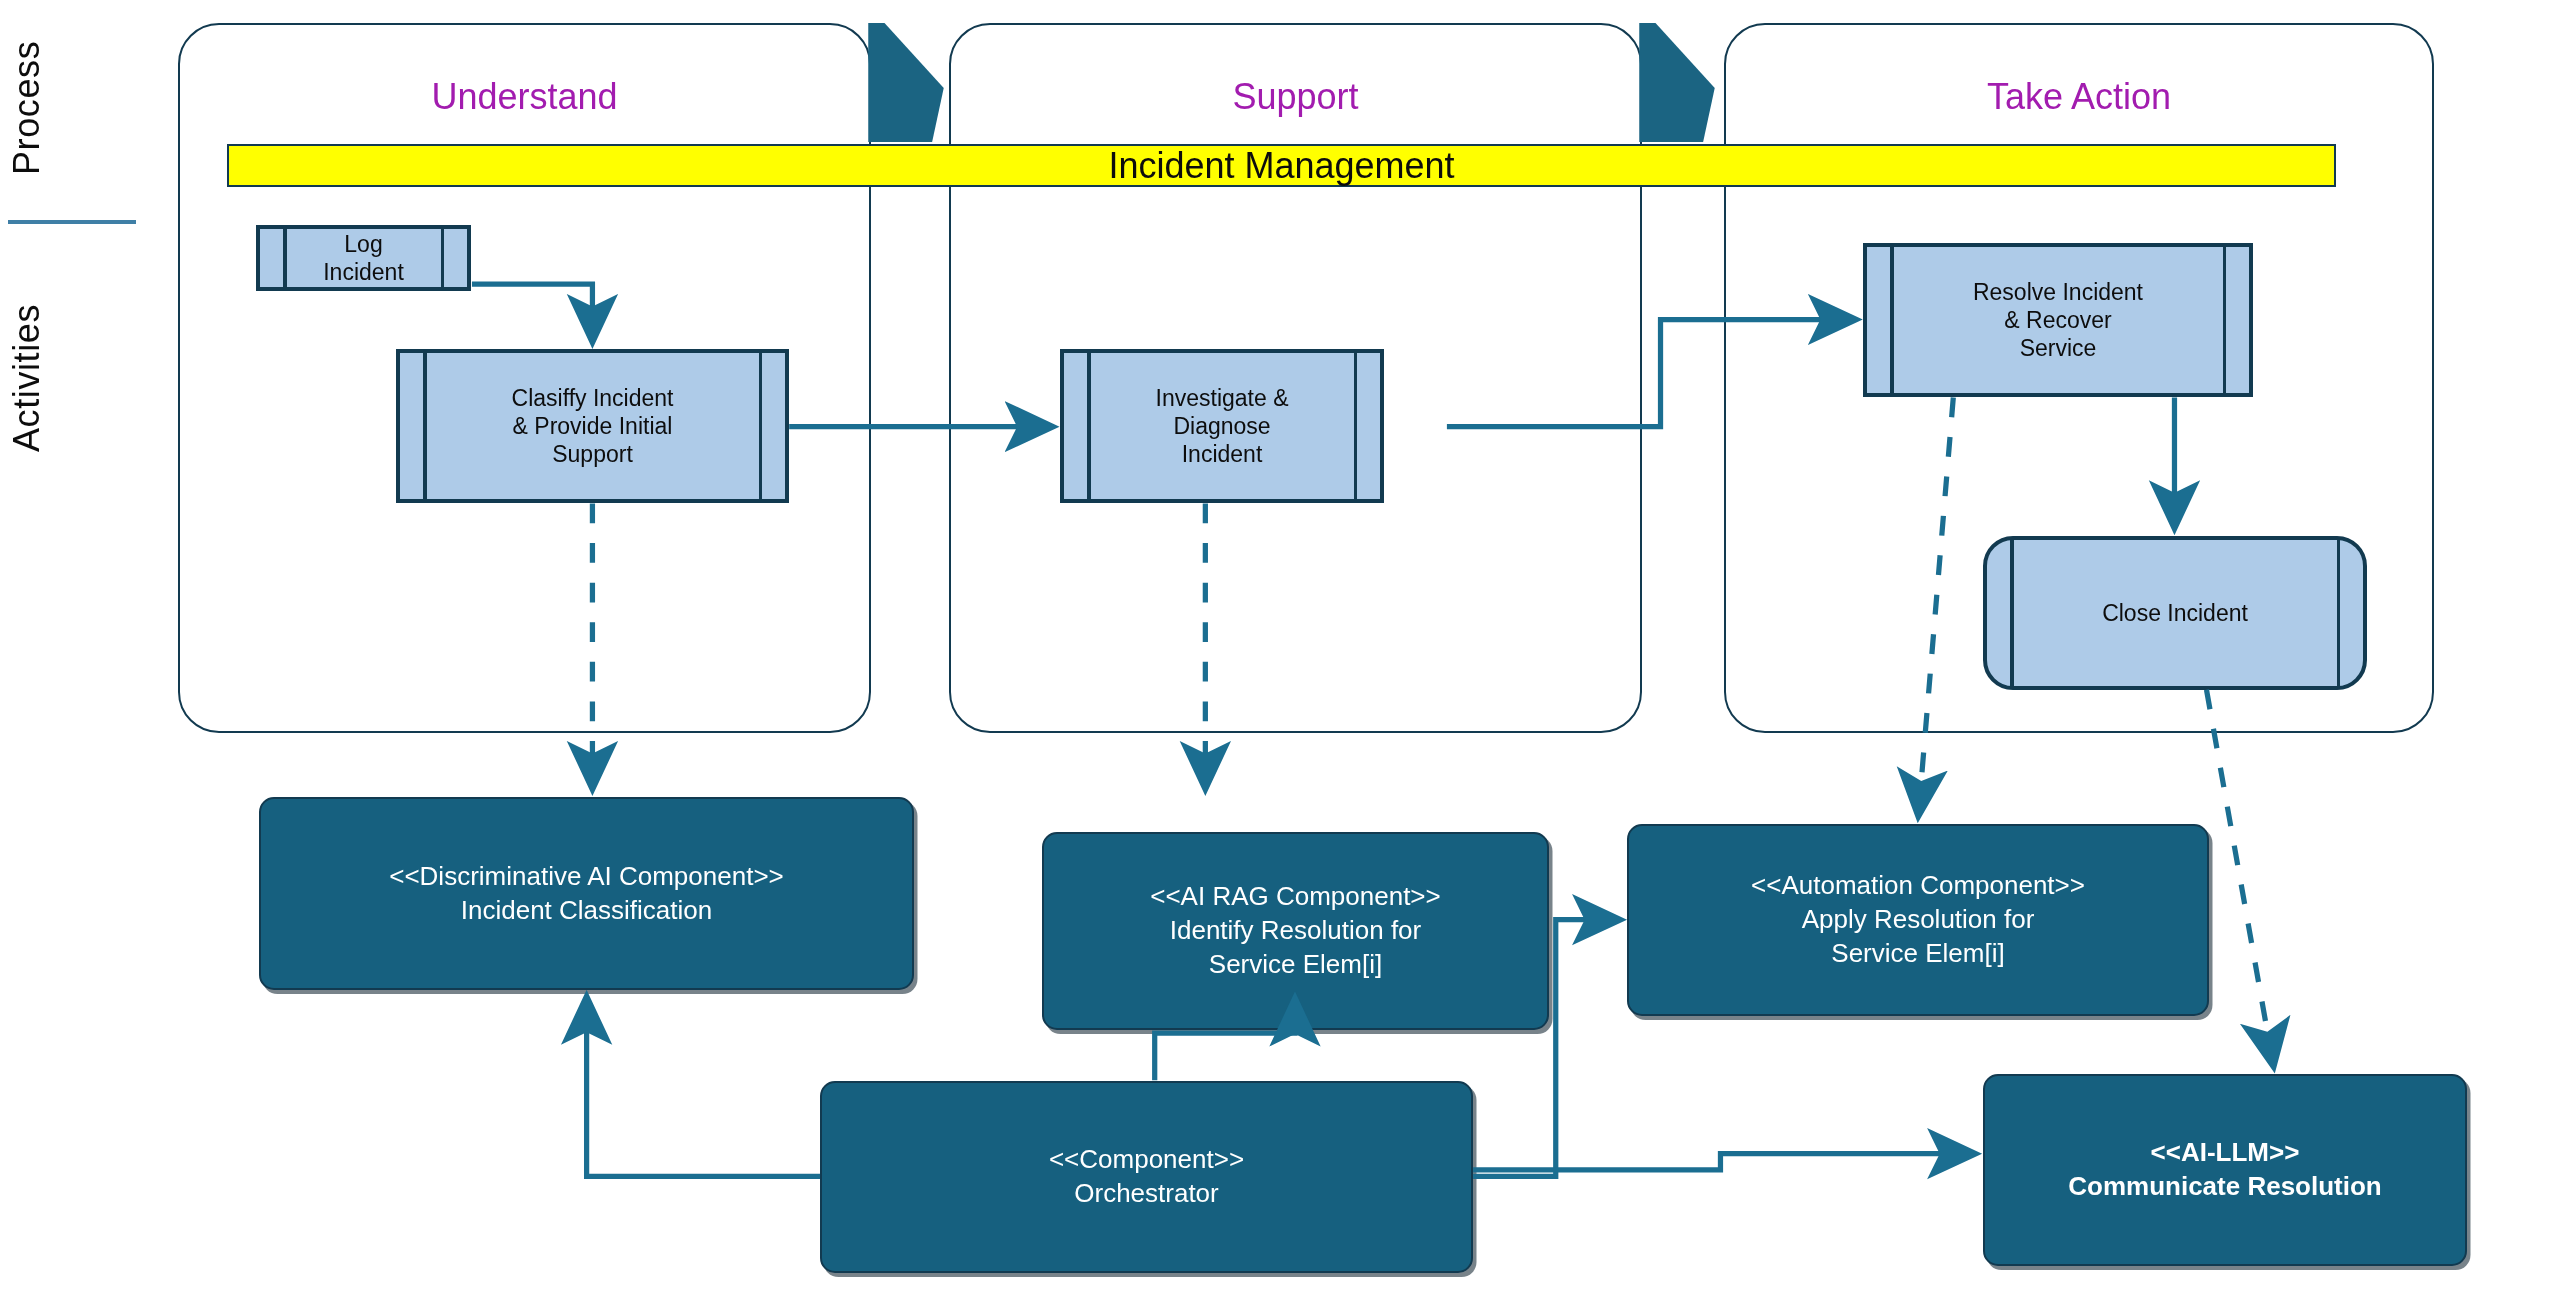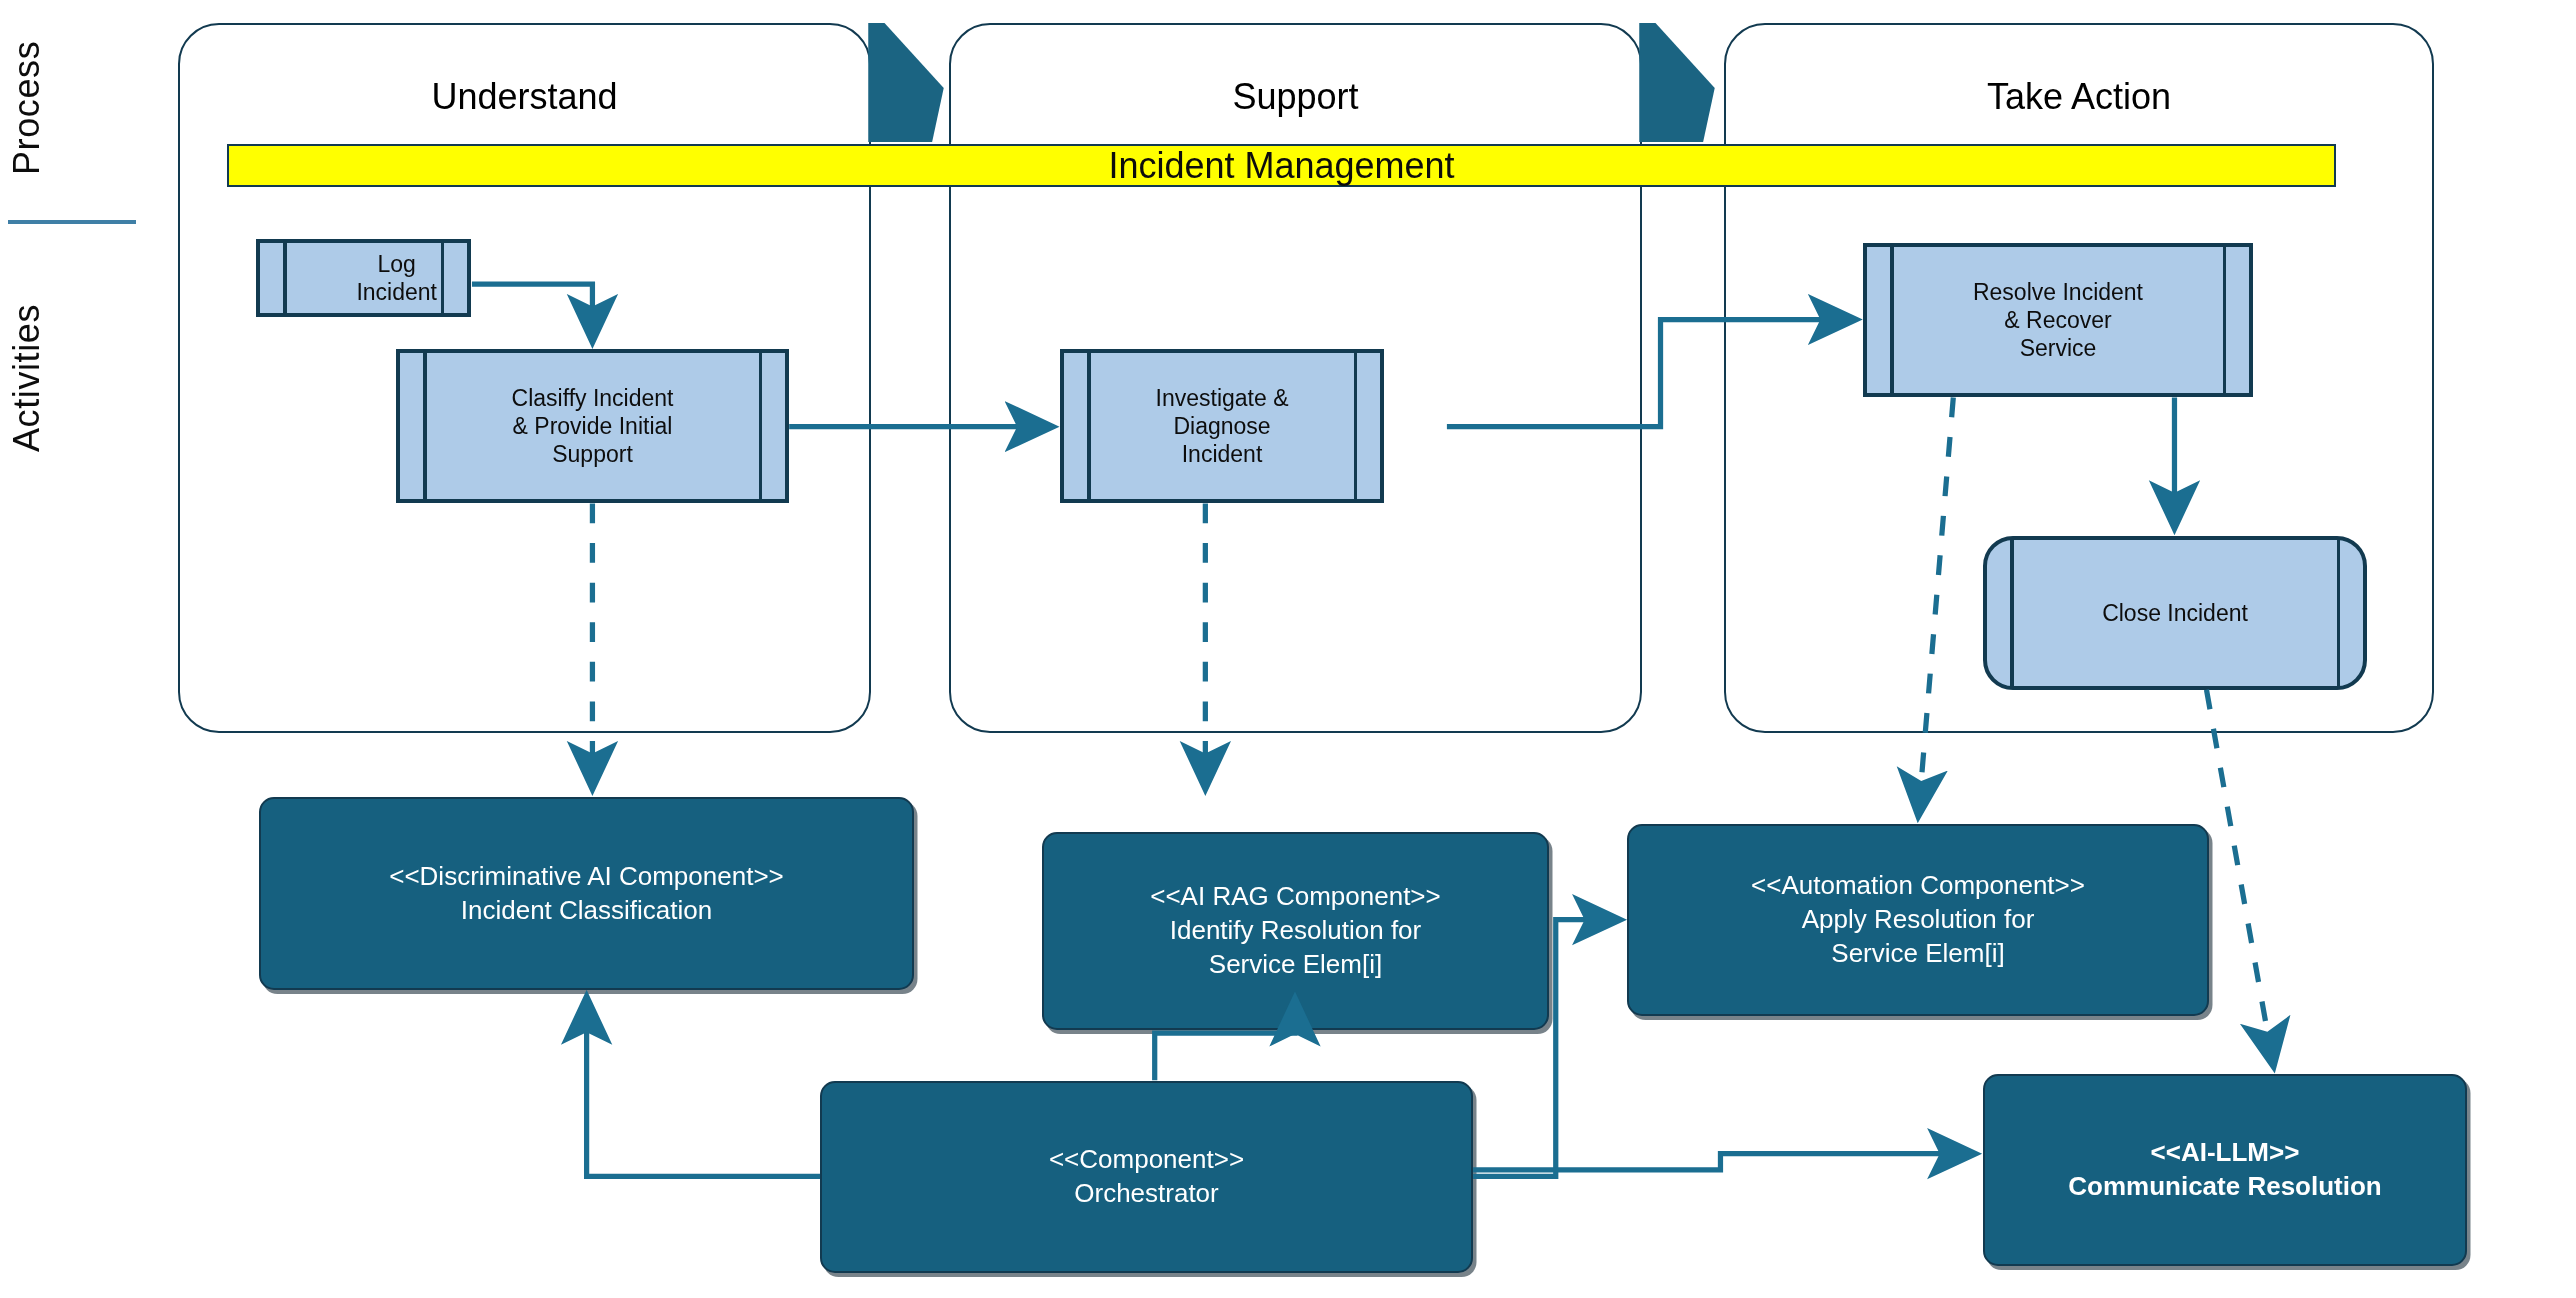--- a/index.html
+++ b/index.html
@@ -22,21 +22,21 @@
   
   .lane{
     position:absolute;
     border:2.9px solid #123a50;
     border-radius:41px;
     background:transparent;
     box-sizing:border-box;
   }
   .lane-title{
     position:absolute;
-    color:#000000;
+    color:#a21caf;
     font-size:36px;
     text-align:center;
     white-space:nowrap;
   }
 
   
   .chev{position:absolute;}
 
   
   .band{
@@ -110,21 +110,21 @@
     </svg>
   </div>
   <div class="chev" style="left:1639px;top:23px;width:76px;height:119px;">
     <svg width="76" height="119" viewBox="0 0 130 205">
       <polygon points="0,0 0,205 110,205 130,112 28,0" fill="#1b6482"></polygon>
     </svg>
   </div>
 
   <div class="band" style="left:227px;top:144px;width:2109px;height:43px;">Incident Management</div>
 
-  <div class="act" style="left:256px;top:239px;width:215px;height:78px;justify-content:flex-end;">
+  <div class="act" style="left:256px;top:225px;width:215px;height:66px;">
     <span class="barL"></span>
     <span class="barR"></span>
     <span class="lbl">Log
 Incident</span>
   </div>
 
   <div class="act" style="left:396px;top:349px;width:393px;height:154px;">
     <span class="barL"></span>
     <span class="barR"></span>
     <span class="lbl">Clasiffy Incident

